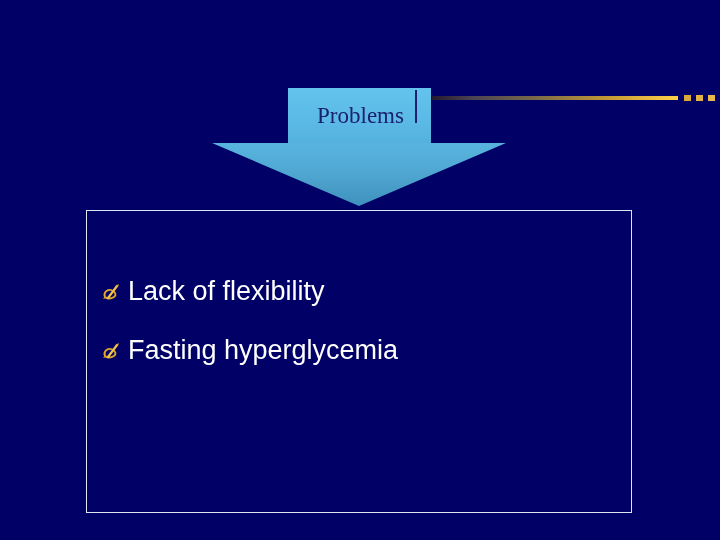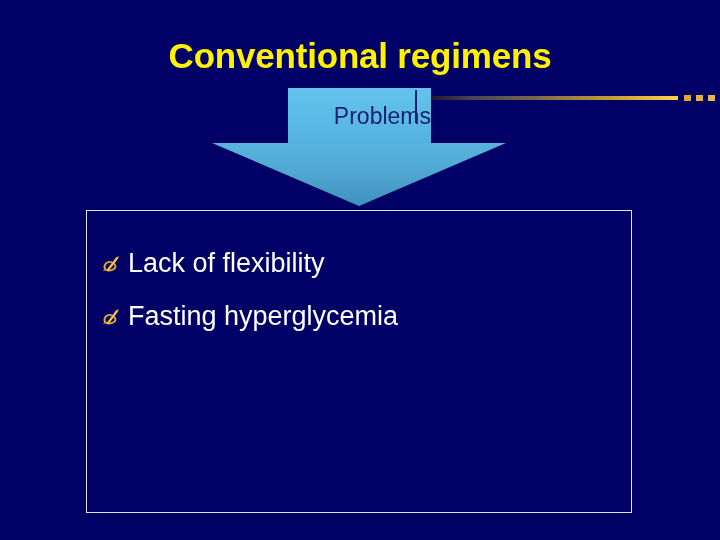--- a/index.html
+++ b/index.html
@@ -106,28 +106,28 @@
     top: 2px;
     width: 2px;
     height: 33px;
     background: #1b1f6e;
   }
   .arrow .label {
     position: absolute;
     left: 76px;
     top: 14px;
     width: 143px;
-    text-align: right;
+    text-align: center;
     padding-left: 2px;
     box-sizing: border-box;
     color: #1b2170;
     font-size: 23px;
     line-height: 28px;
     white-space: nowrap;
-    font-family: Liberation Sans, sans-serif;
+    font-family: Liberation Serif, serif;
   }
 
   
   .content-box {
     position: absolute;
     left: 86px;
     top: 210px;
     width: 546px;
     height: 303px;
     border: 1px solid #dfe6f2;
@@ -154,28 +154,27 @@
     position: absolute;
     left: 0;
     top: 3px;
     width: 24px;
     height: 26px;
     color: #e0a92c;
     font-size: 22px;
     line-height: 26px;
   }
   .bullet-item .glyph svg { display:block; }
-  .bullet-item .txt { display: block; }
+  .bullet-item .txt { display: block; margin-top: 28px; }
 </style>
 </head>
 <body>
 
 <div class="slide">
 
-  <div class="title">Conventional regimens</div>
 
   <div class="rule-wrap">
     <div class="gold-rule"></div>
     <div class="rule-dots">
       <i></i>
       <i></i>
       <i></i>
 
     </div>
   </div>

